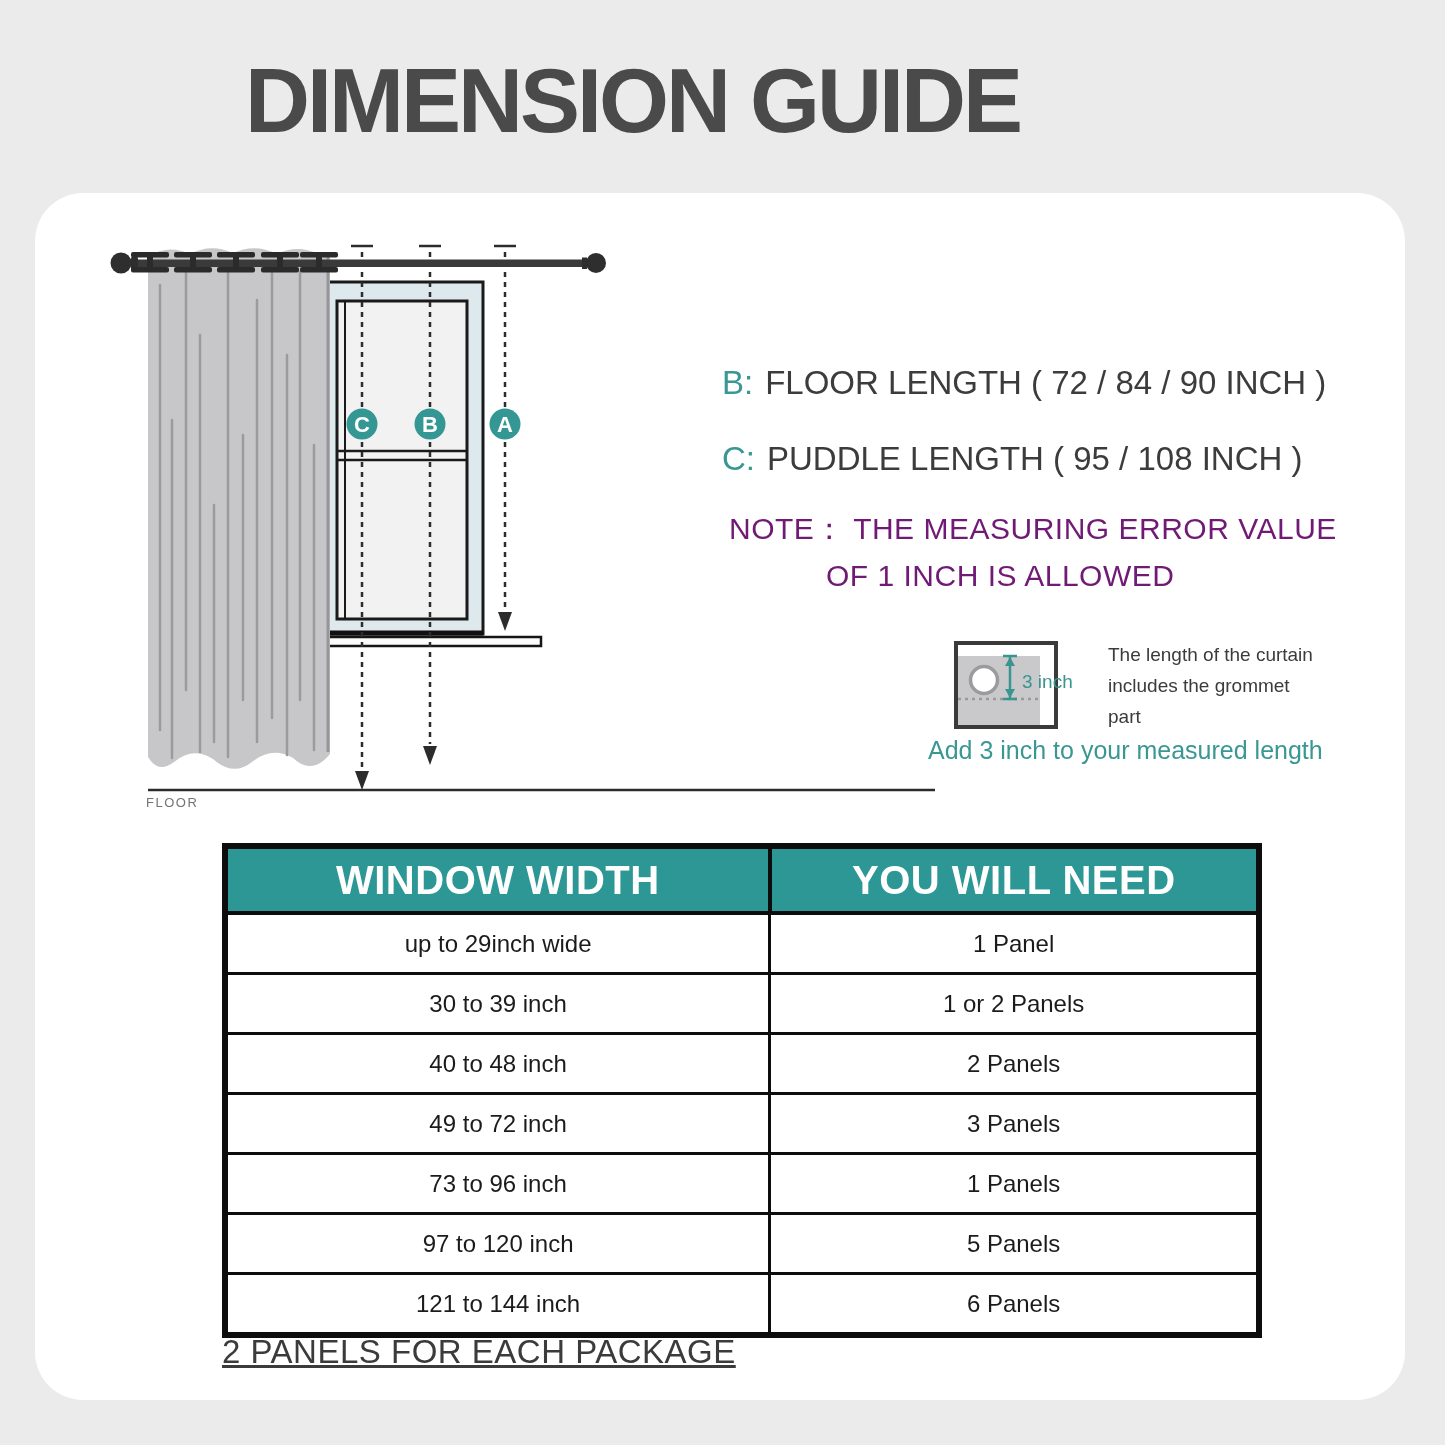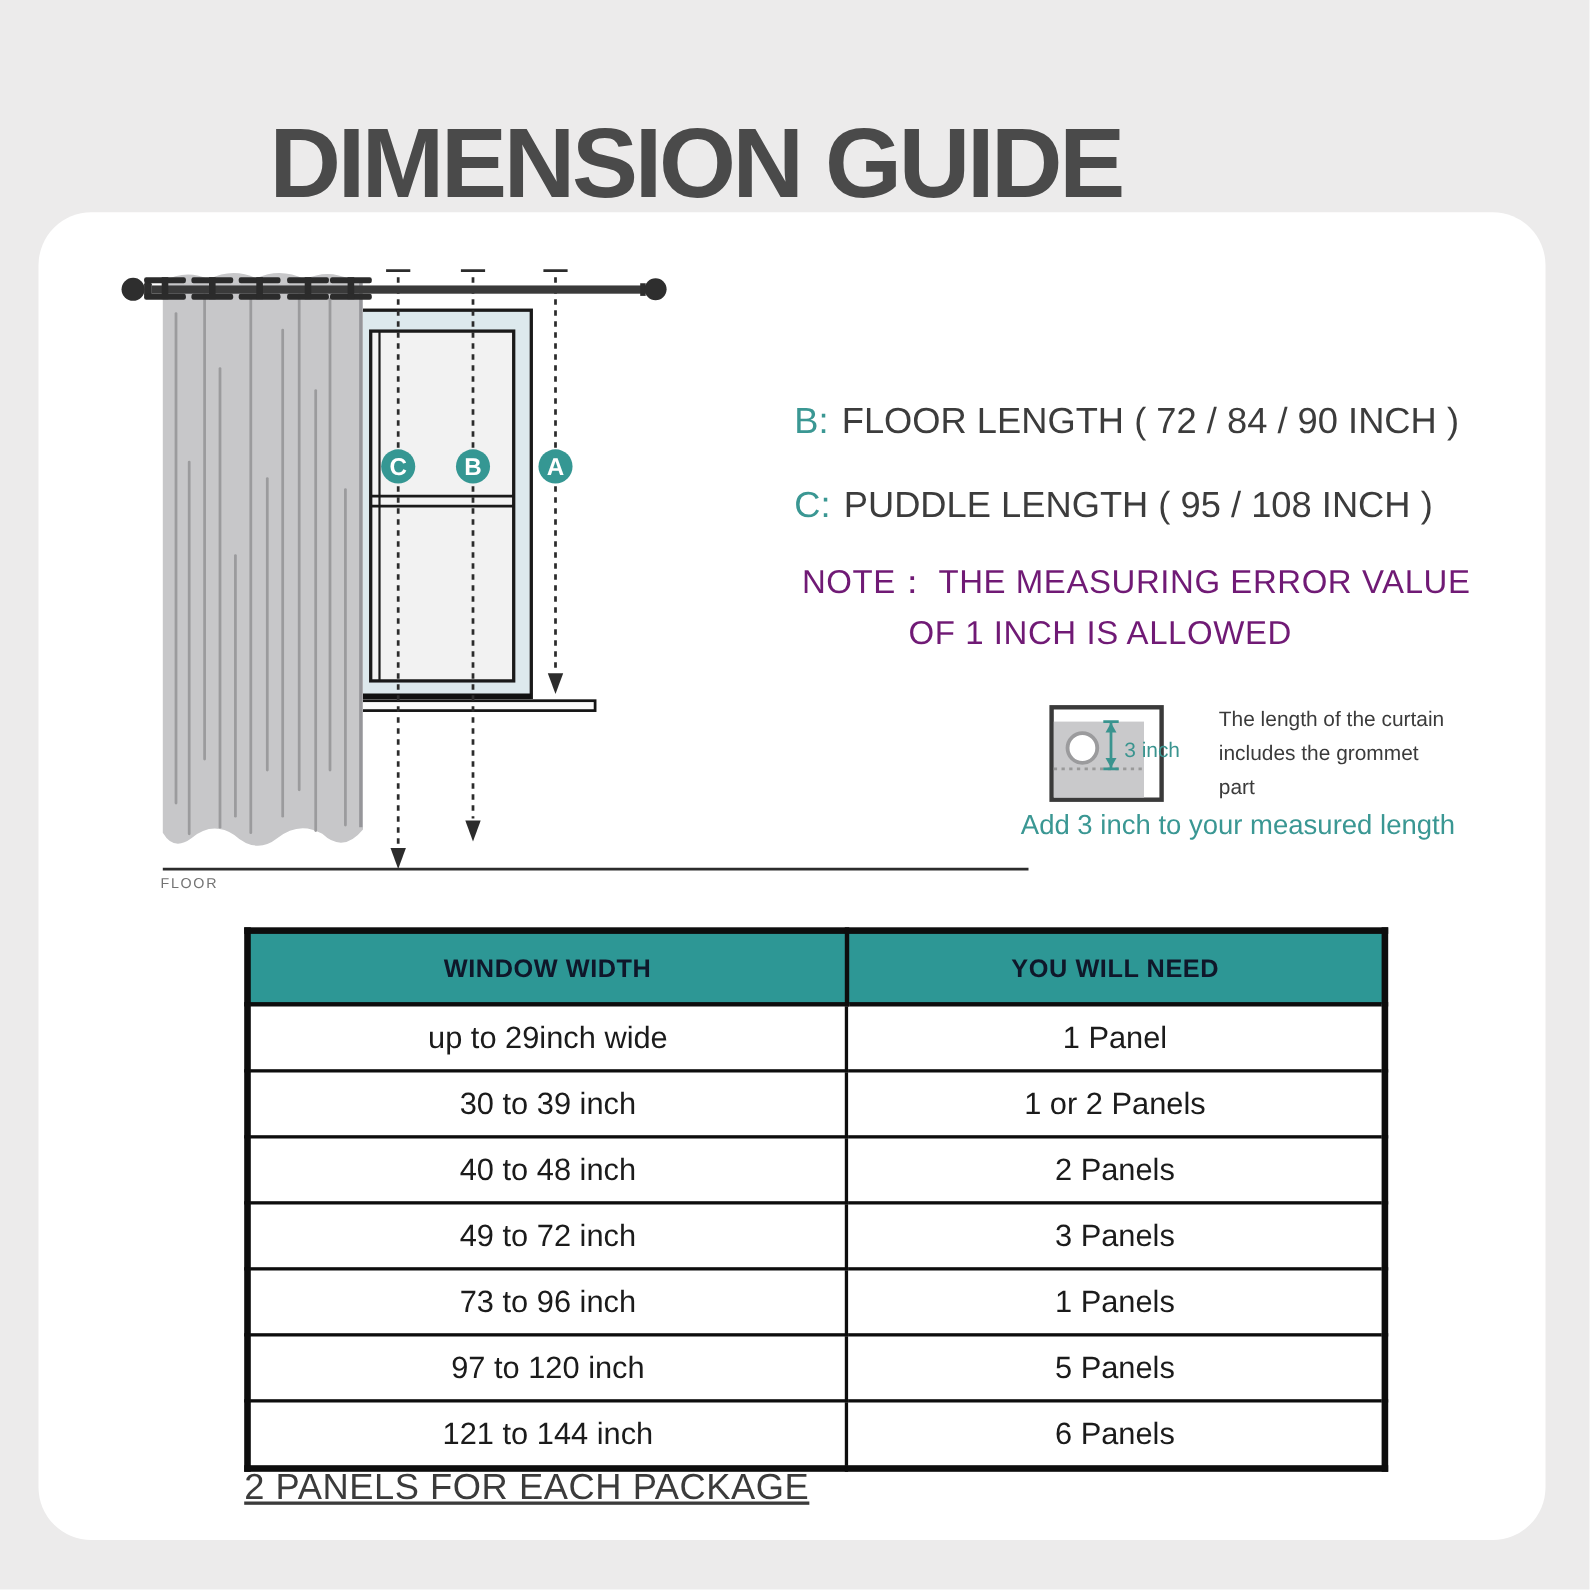--- a/index.html
+++ b/index.html
@@ -3,44 +3,44 @@
 <meta charset="utf-8">
 <style>
   html,body{margin:0;padding:0}
   body{
     width:1445px;height:1445px;position:relative;overflow:hidden;
     background:#ECEBEB;
     font-family:"Liberation Sans",sans-serif;
   }
   .page-title{
     position:absolute;top:50px;left:0;width:1265px;text-align:center;
-    font-size:90px;font-weight:700;letter-spacing:-3px;color:#4A4A4A;white-space:nowrap;margin-top:48px;
+    font-size:90px;font-weight:700;letter-spacing:-3px;color:#4A4A4A;white-space:nowrap;
   }
   .card{
     position:absolute;left:35px;top:193px;width:1370px;height:1207px;
     background:#FFFFFF;border-radius:48px;
   }
   .abs{position:absolute}
   .len-line{font-size:33px;color:#3C3C3C;white-space:nowrap;font-weight:400}
   .len-line .prefix{color:#3A9793;margin-right:12px}
   .note-line{font-size:30px;color:#701a75;white-space:nowrap;letter-spacing:0.5px}
   .gr-desc{font-size:19px;line-height:31px;color:#3B3B3B;width:212px}
   .gr-tip{font-size:25px;color:#3A9793;white-space:nowrap}
   .floor-label{font-size:13px;letter-spacing:1.5px;color:#737373}
   table.dim{
     position:absolute;left:187px;top:650px;width:1040px;
     border-collapse:collapse;table-layout:fixed;
     border:6px solid #0D0D0D;text-align:center;background:#fff;
   }
   table.dim th{
-    background:#2D9795;color:#0f172a;font-size:23px;font-weight:700;
+    background:#2D9795;color:#ffffff;font-size:40px;font-weight:700;
     letter-spacing:0.5px;height:60px;border:4px solid #0D0D0D;
   }
   table.dim td{
-    font-size:28px;color:#1B1B1B;height:55px;border:3px solid #0D0D0D;
+    font-size:24px;color:#1B1B1B;height:55px;border:3px solid #0D0D0D;
     font-weight:400;
   }
   .footer-text{
     position:absolute;left:187px;top:1140px;
     font-size:33px;color:#3B3B3B;letter-spacing:0.5px;white-space:nowrap;text-decoration:underline;
   }
 </style>
 </head>
 <body>
 

